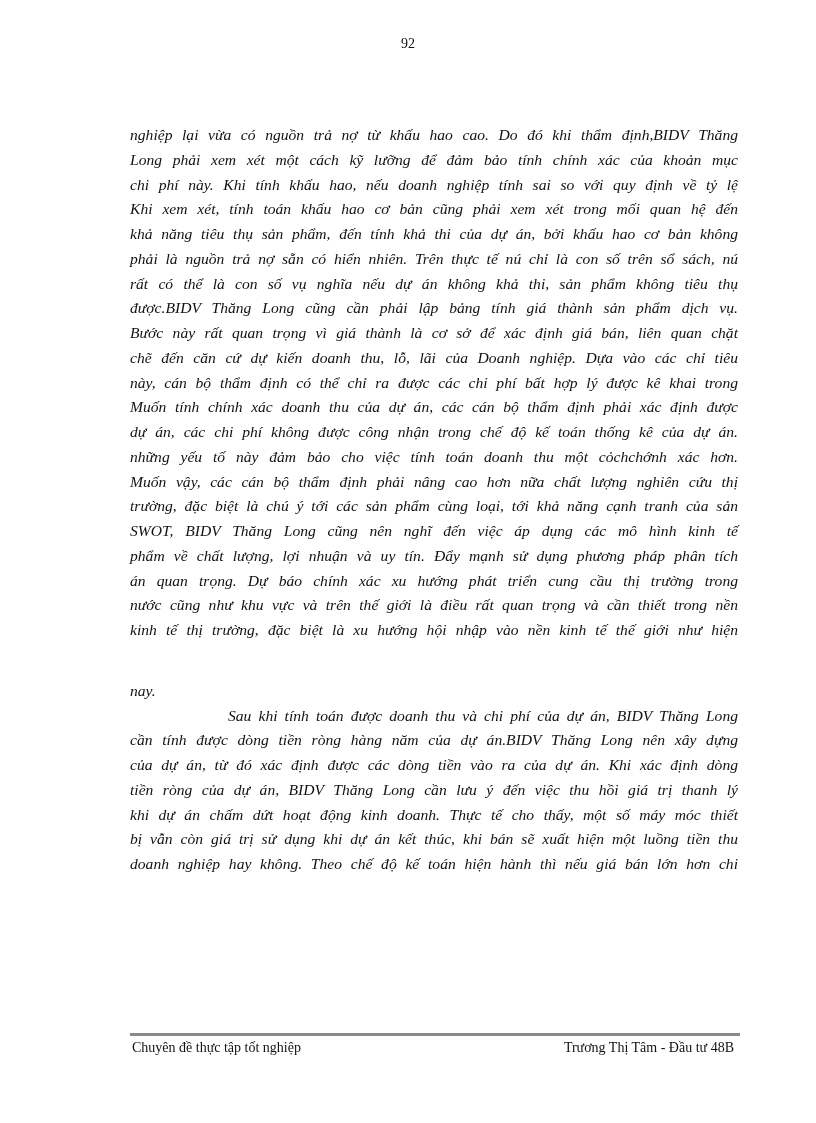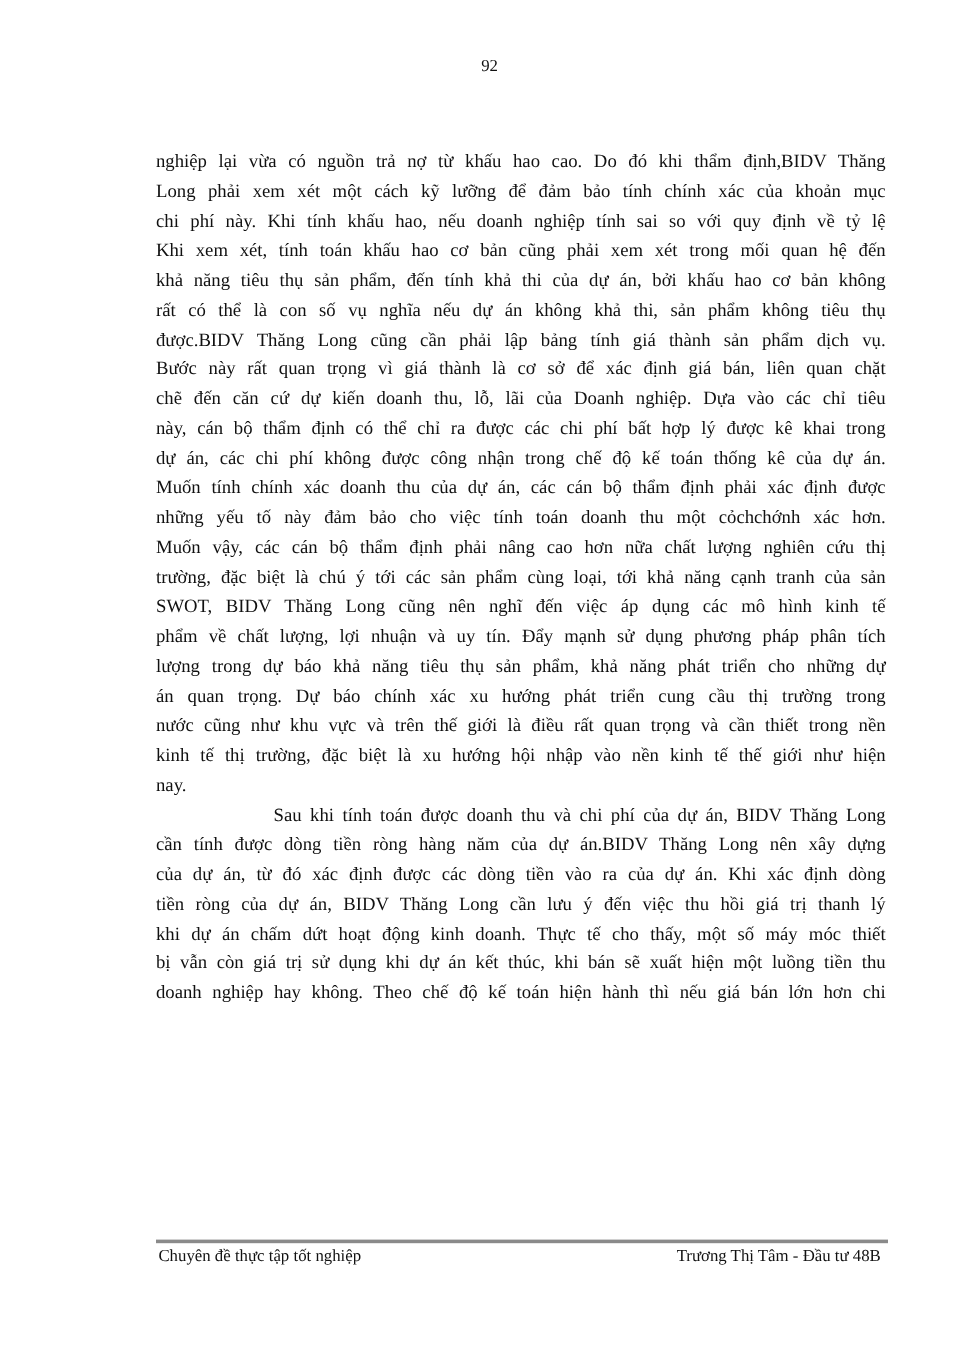--- a/index.html
+++ b/index.html
@@ -1,54 +1,54 @@
 <!DOCTYPE html>
 <html><head>
 <meta charset="utf-8">
 <style>
   html, body { margin: 0; padding: 0; background: #ffffff; }
   body { width: 816px; height: 1123px; position: relative; overflow: hidden;
          font-family: "Liberation Serif", "DejaVu Serif", serif; color: #111; }
-  .page-number { position: absolute; top: 48px; left: 0; width: 816px; text-align: center;
+  .page-number { position: absolute; top: 36px; left: 0; width: 816px; text-align: center;
                  font-size: 14px; }
   .body-text { position: absolute; top: 123px; left: 130px; width: 608px; }
   .line { font-size: 15.6px; line-height: 24.75px; height: 24.75px; white-space: nowrap;
-          text-align: justify; text-align-last: justify; overflow: visible; }
-  .line.last { text-align-last: left; }
+          text-align: justify; text-align-last: justify; overflow: visible; font-style: italic; }
+  .line.last { text-align-last: left; margin-top: 36px; }
   .line.indent { padding-left: 98px; }
   .footer-rule { position: absolute; top: 1033px; left: 130px; width: 610px; height: 3px;
                  background: #8a8a8a; }
   .footer { position: absolute; top: 1040px; left: 132px; width: 602px; display: flex;
             justify-content: space-between; font-size: 14px; }
 </style>
 </head>
 <body>
 
 <div class="page-number">92</div>
 
 <div class="body-text" id="body-text">
     <div>
       <div class="line">nghiệp lại vừa có nguồn trả nợ từ khấu hao cao. Do đó khi thẩm định,BIDV Thăng</div>
       <div class="line">Long phải xem xét một cách kỹ lưỡng để đảm bảo tính chính xác của khoản mục</div>
       <div class="line">chi phí này. Khi tính khấu hao, nếu doanh nghiệp tính sai so với quy định về tỷ lệ</div>
       <div class="line">Khi xem xét, tính toán khấu hao cơ bản cũng phải xem xét trong mối quan hệ đến</div>
       <div class="line">khả năng tiêu thụ sản phẩm, đến tính khả thi của dự án, bởi khấu hao cơ bản không</div>
+      <div class="line">phải là nguồn trả nợ sẵn có hiển nhiên. Trên thực tế nú chỉ là con số trên sổ sách, nú</div>
       <div class="line">rất có thể là con số vụ nghĩa nếu dự án không khả thi, sản phẩm không tiêu thụ</div>
       <div class="line">được.BIDV Thăng Long cũng cần phải lập bảng tính giá thành sản phẩm dịch vụ.</div>
       <div class="line">Bước này rất quan trọng vì giá thành là cơ sở để xác định giá bán, liên quan chặt</div>
       <div class="line">chẽ đến căn cứ dự kiến doanh thu, lỗ, lãi của Doanh nghiệp. Dựa vào các chỉ tiêu</div>
       <div class="line">này, cán bộ thẩm định có thể chỉ ra được các chi phí bất hợp lý được kê khai trong</div>
+      <div class="line">Muốn tính chính xác doanh thu của dự án, các cán bộ thẩm định phải xác định được</div>
       <div class="line">dự án, các chi phí không được công nhận trong chế độ kế toán thống kê của dự án.</div>
-      <div class="line">Muốn tính chính xác doanh thu của dự án, các cán bộ thẩm định phải xác định được</div>
       <div class="line">những yếu tố này đảm bảo cho việc tính toán doanh thu một cỏchchớnh xác hơn.</div>
       <div class="line">Muốn vậy, các cán bộ thẩm định phải nâng cao hơn nữa chất lượng nghiên cứu thị</div>
       <div class="line">trường, đặc biệt là chú ý tới các sản phẩm cùng loại, tới khả năng cạnh tranh của sản</div>
       <div class="line">SWOT, BIDV Thăng Long cũng nên nghĩ đến việc áp dụng các mô hình kinh tế</div>
       <div class="line">phẩm về chất lượng, lợi nhuận và uy tín. Đẩy mạnh sử dụng phương pháp phân tích</div>
-      <div class="line">lượng trong dự báo khả năng tiêu thụ sản phẩm, khả năng phát triển cho những dự</div>
       <div class="line">án quan trọng. Dự báo chính xác xu hướng phát triển cung cầu thị trường trong</div>
       <div class="line">nước cũng như khu vực và trên thế giới là điều rất quan trọng và cần thiết trong nền</div>
       <div class="line">kinh tế thị trường, đặc biệt là xu hướng hội nhập vào nền kinh tế thế giới như hiện</div>
       <div class="line last">nay.</div>
     </div>
     <div>
       <div class="line indent">Sau khi tính toán được doanh thu và chi phí của dự án, BIDV Thăng Long</div>
       <div class="line">cần tính được dòng tiền ròng hàng năm của dự án.BIDV Thăng Long nên xây dựng</div>
       <div class="line">của dự án, từ đó xác định được các dòng tiền vào ra của dự án. Khi xác định dòng</div>
       <div class="line">tiền ròng của dự án, BIDV Thăng Long cần lưu ý đến việc thu hồi giá trị thanh lý</div>

